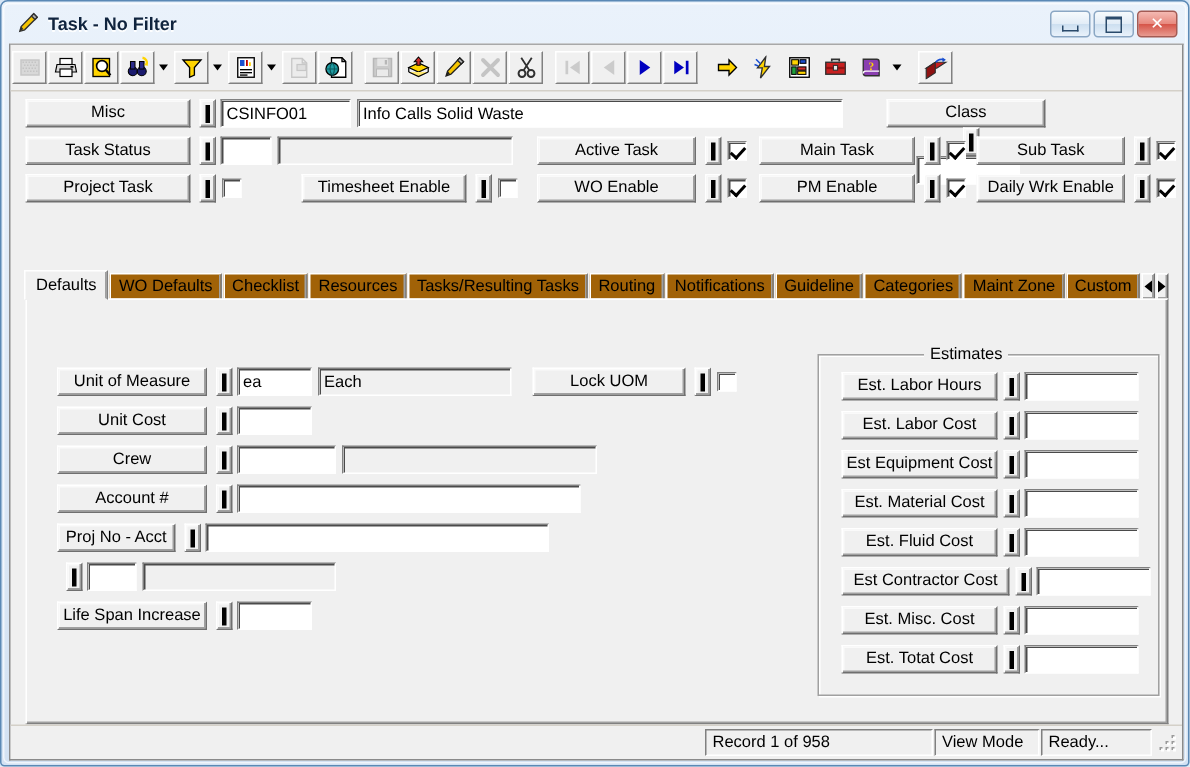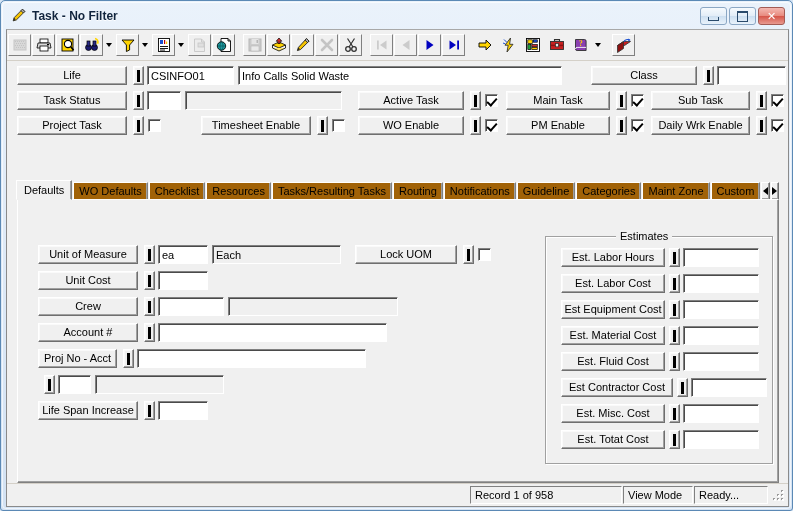--- a/index.html
+++ b/index.html
@@ -497,29 +497,29 @@
           <path d="M1.5 8.5 l6 -4 v7 l-6 4 z" fill="#8e1212" stroke="#303030" stroke-width=".8"></path>
           <path d="M8 4.5 a4 3 0 0 1 5.5 -1.6" fill="none" stroke="#1a4fd0" stroke-width="1.2"></path>
           <path d="M12.2 1.4 l2.4 1.5 l-2.2 1.6 z" fill="#1a4fd0"></path>
         </svg>
       </div>
     </div>
 
     <div id="form">
 
       <div class="row" style="left:0px;top:0px;">
-        <div class="lbl-btn" style="width:110px;">Life</div>
+        <div class="lbl-btn" style="width:110px;">Misc</div>
         <div class="spin" style="margin-left:6px;">
             <i></i>
           </div>
         <div class="tfield" style="width:87px;margin-left:3px;">CSINFO01</div>
         <div class="tfield" style="width:324px;margin-left:4px;">Info Calls Solid Waste</div>
       </div>
 
-      <div class="row" style="left:574px;top:0px;">
+      <div class="row" style="left:574px;top:0px;flex-direction:column;">
         <div class="lbl-btn" style="width:106px;">Class</div>
         <div class="spin" style="margin-left:6px;">
             <i></i>
           </div>
         <div class="tfield" style="width:69px;margin-left:3px;"></div>
       </div>
 
       <div class="row" style="left:0px;top:25px;">
         <div class="lbl-btn" style="width:110px;">Task Status</div>
         <div class="spin" style="margin-left:6px;">

